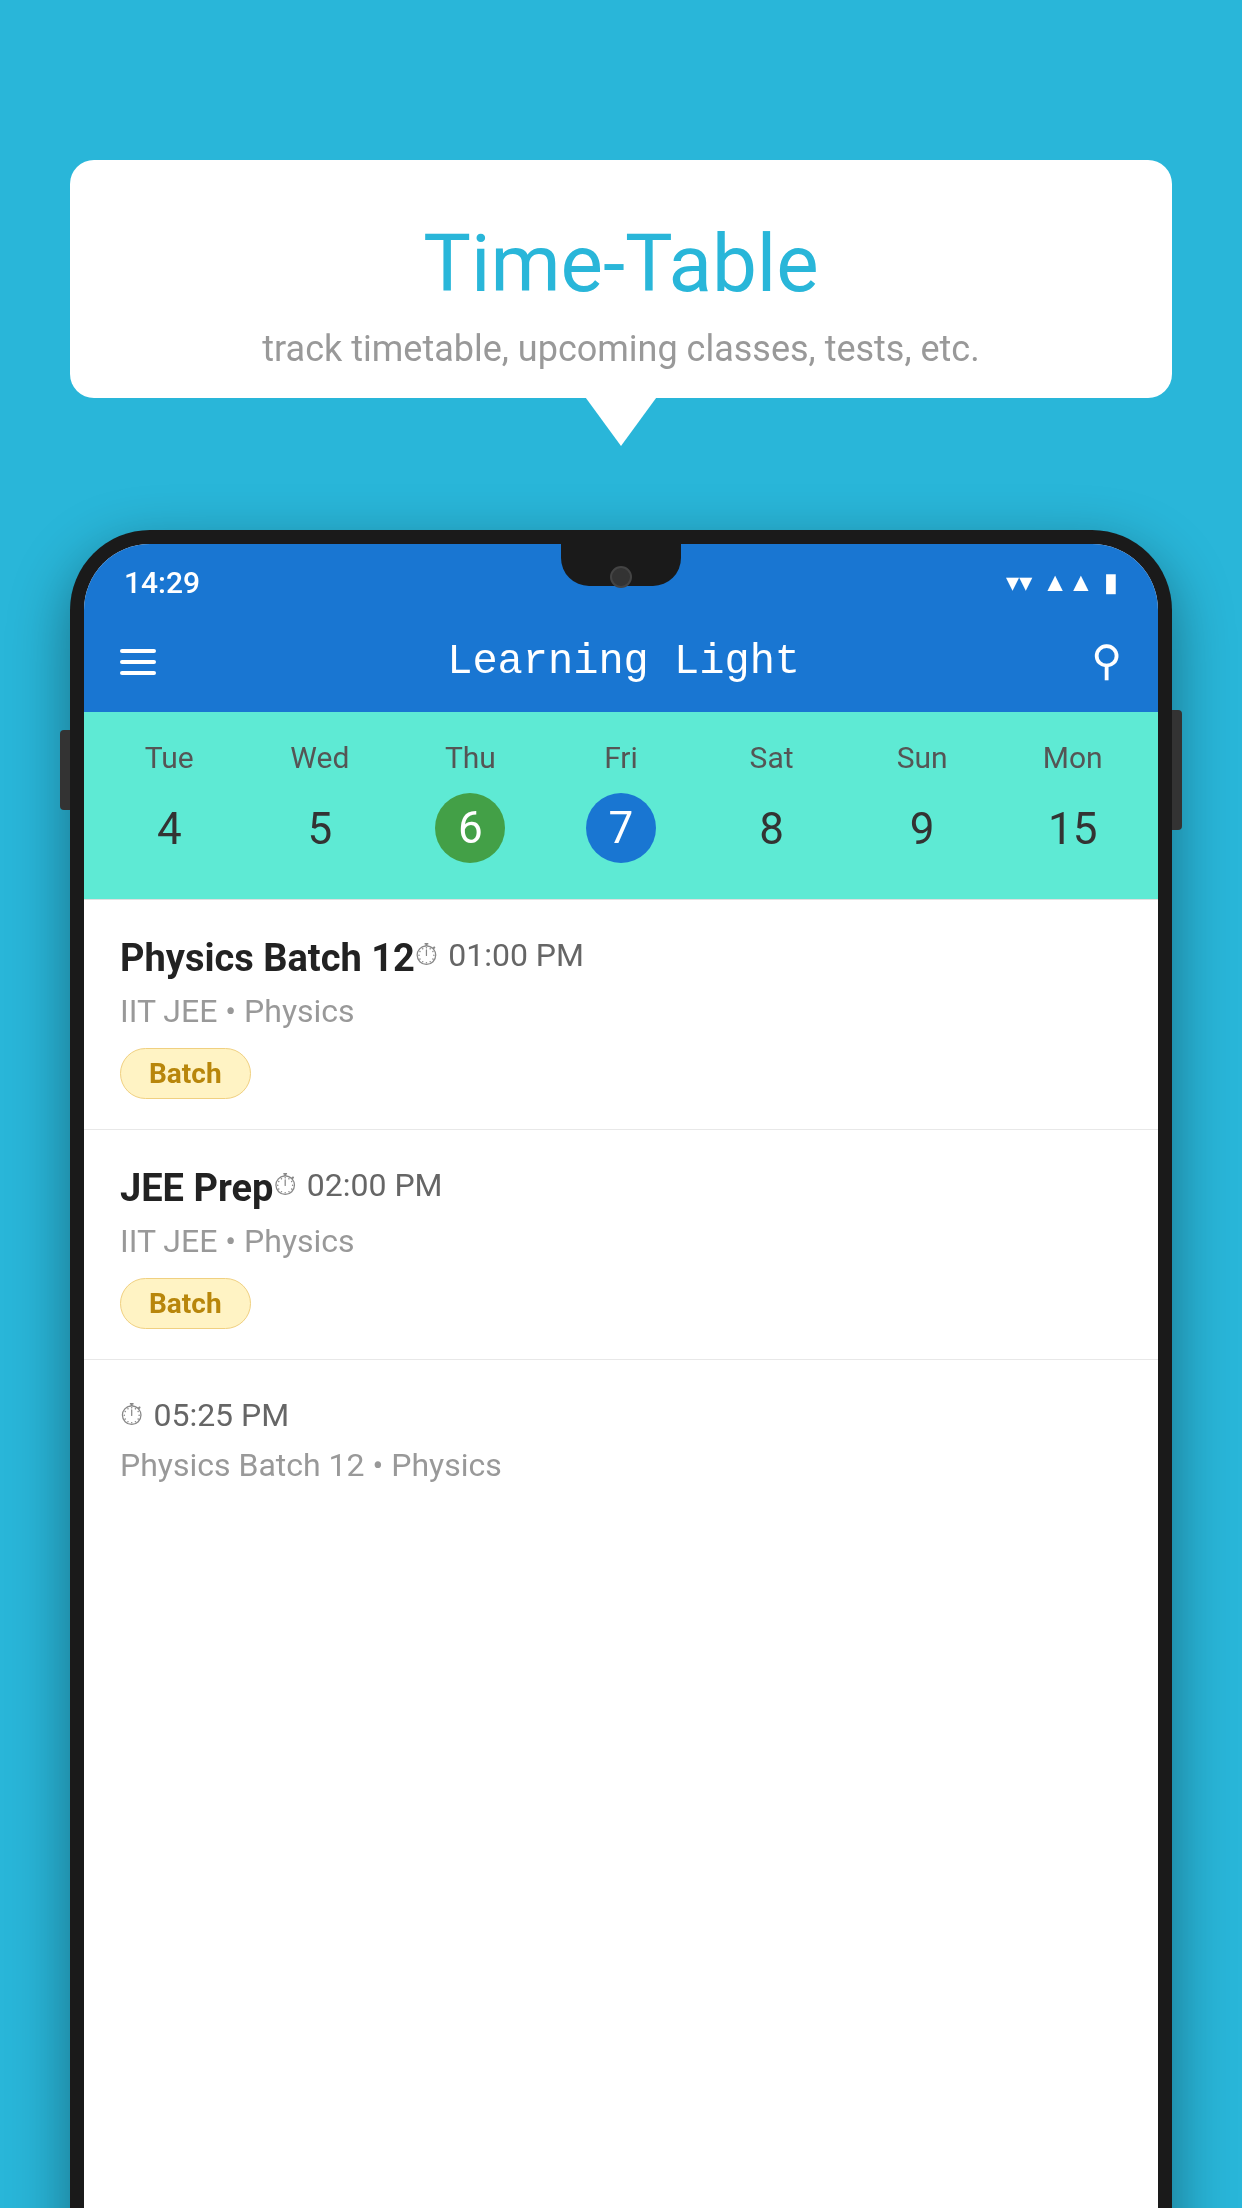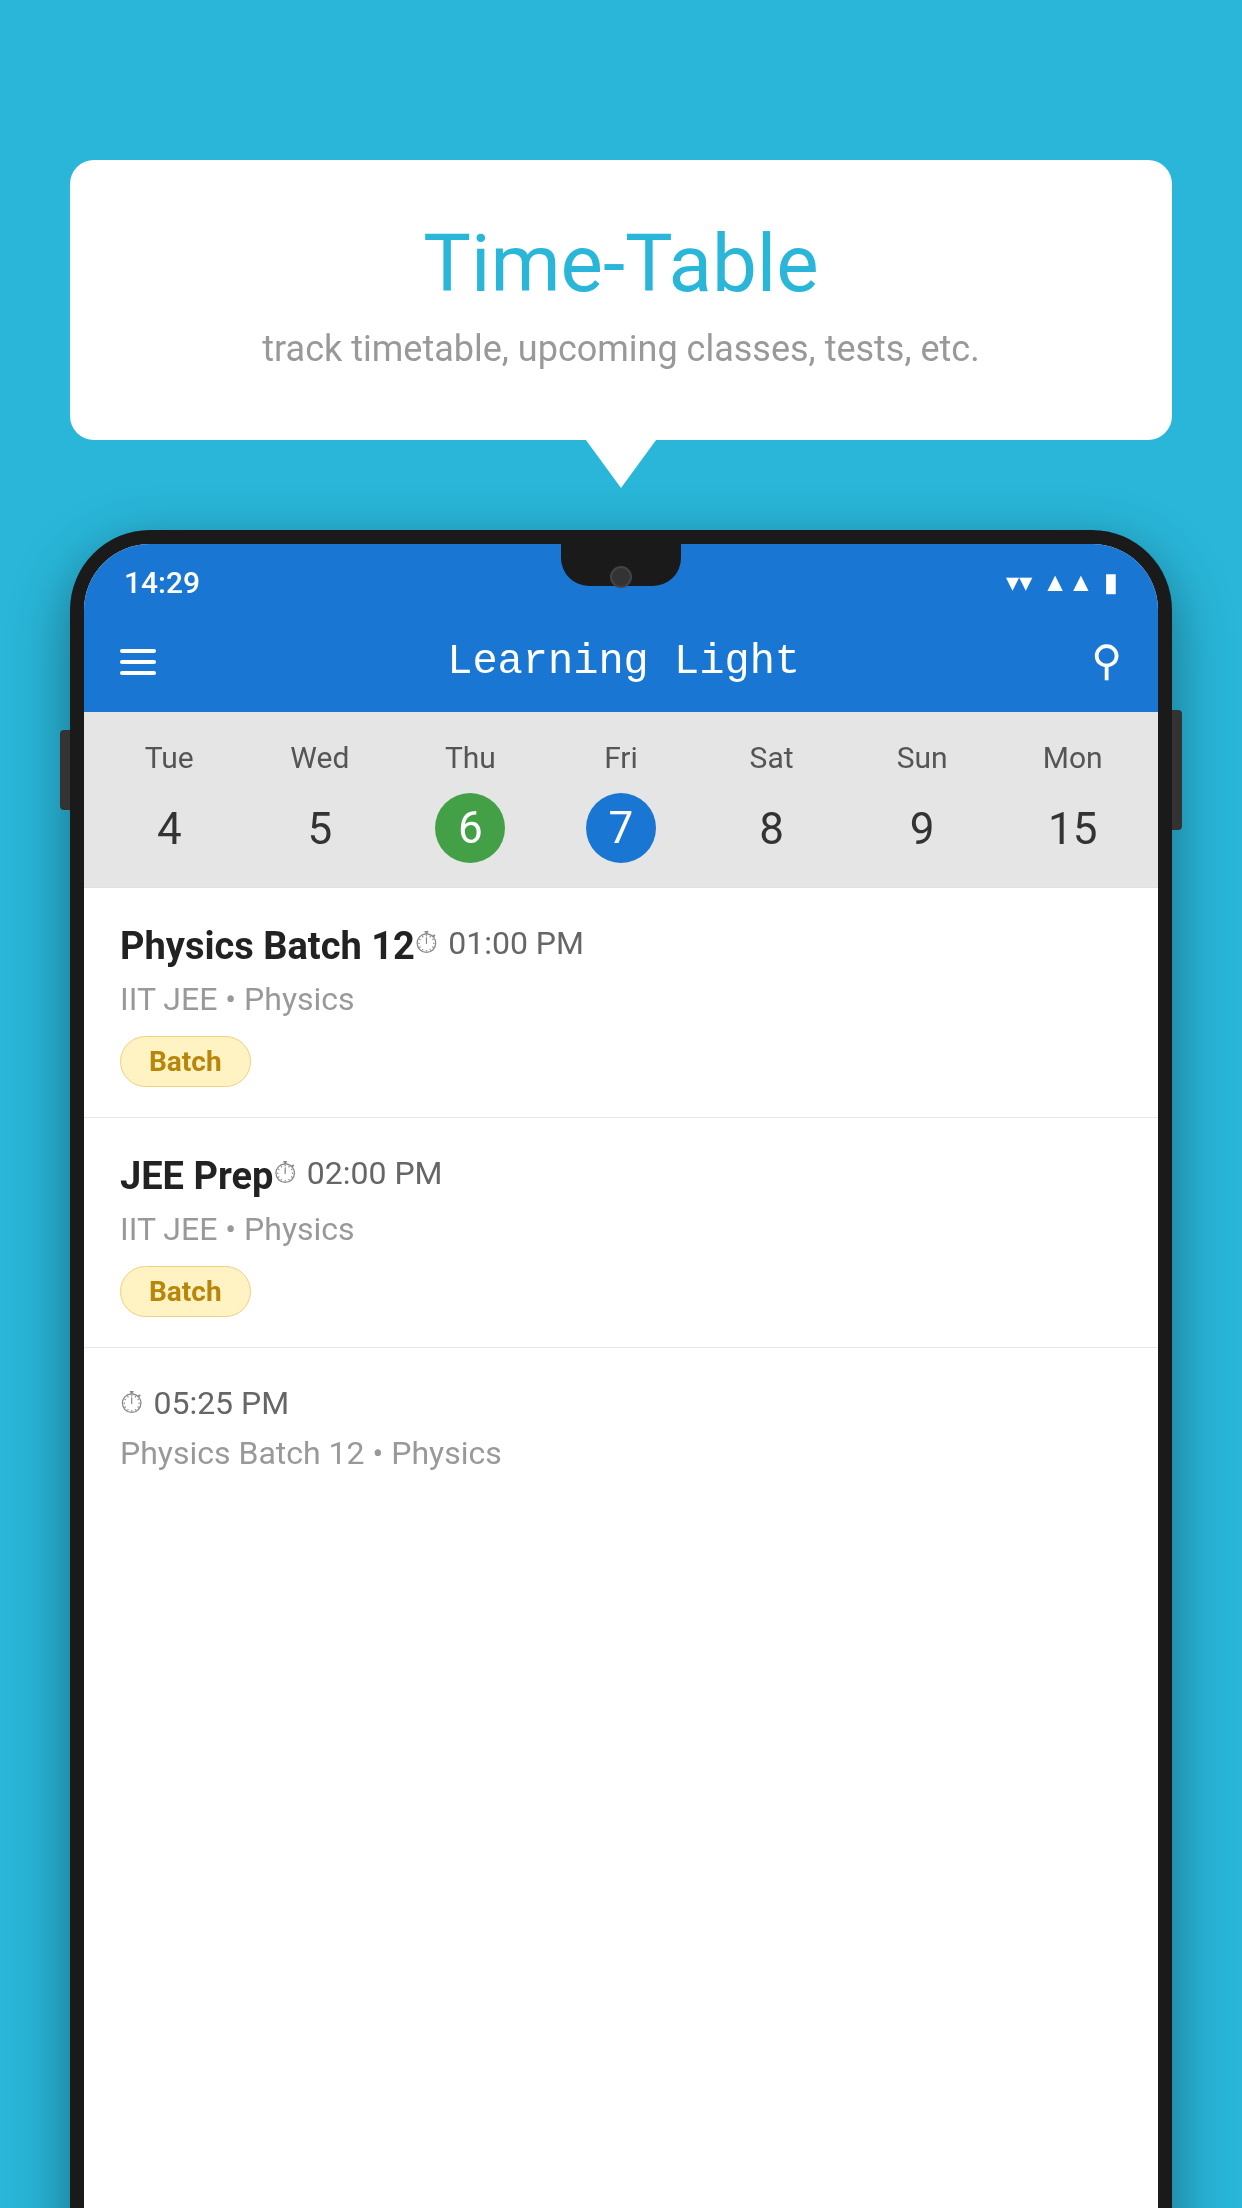--- a/index.html
+++ b/index.html
@@ -18,21 +18,21 @@
     .speech-bubble-wrapper {
       position: absolute;
       top: 160px;
       left: 70px;
       right: 70px;
     }
 
     .speech-bubble {
       background: white;
       border-radius: 24px;
-      padding: 60px 40px 70px;
+      padding: 60px 40px 28px;
       text-align: center;
       position: relative;
     }
 
     .speech-bubble::after {
       content: '';
       position: absolute;
       bottom: -48px;
       left: 50%;
       transform: translateX(-50%);
@@ -192,22 +192,22 @@
     }
 
     .search-icon-btn {
       color: white;
       font-size: 42px;
       cursor: pointer;
     }
 
     
     .calendar-strip {
-      background: #e5e5e5;
-      padding: 20px 0 4px;
+      background: #5eead4;
+      padding: 20px 0 16px;
       border-bottom: 1px solid #e0e0e0;
     }
 
     .day-headers {
       display: grid;
       grid-template-columns: repeat(7, 1fr);
       padding: 0 10px;
     }
 
     .day-header {

